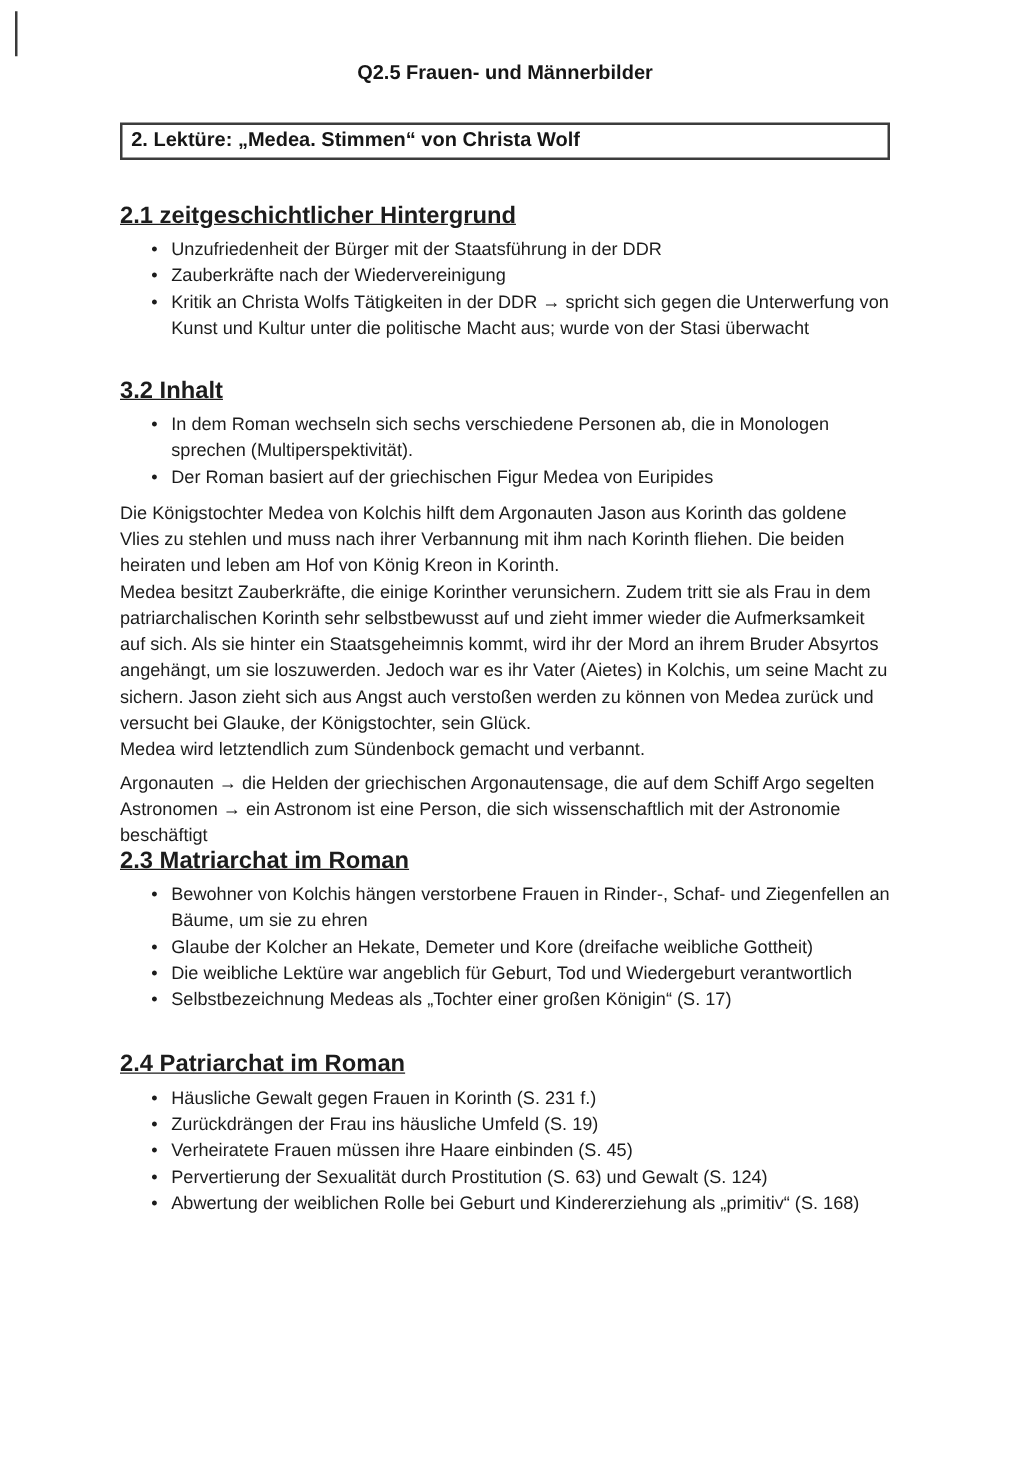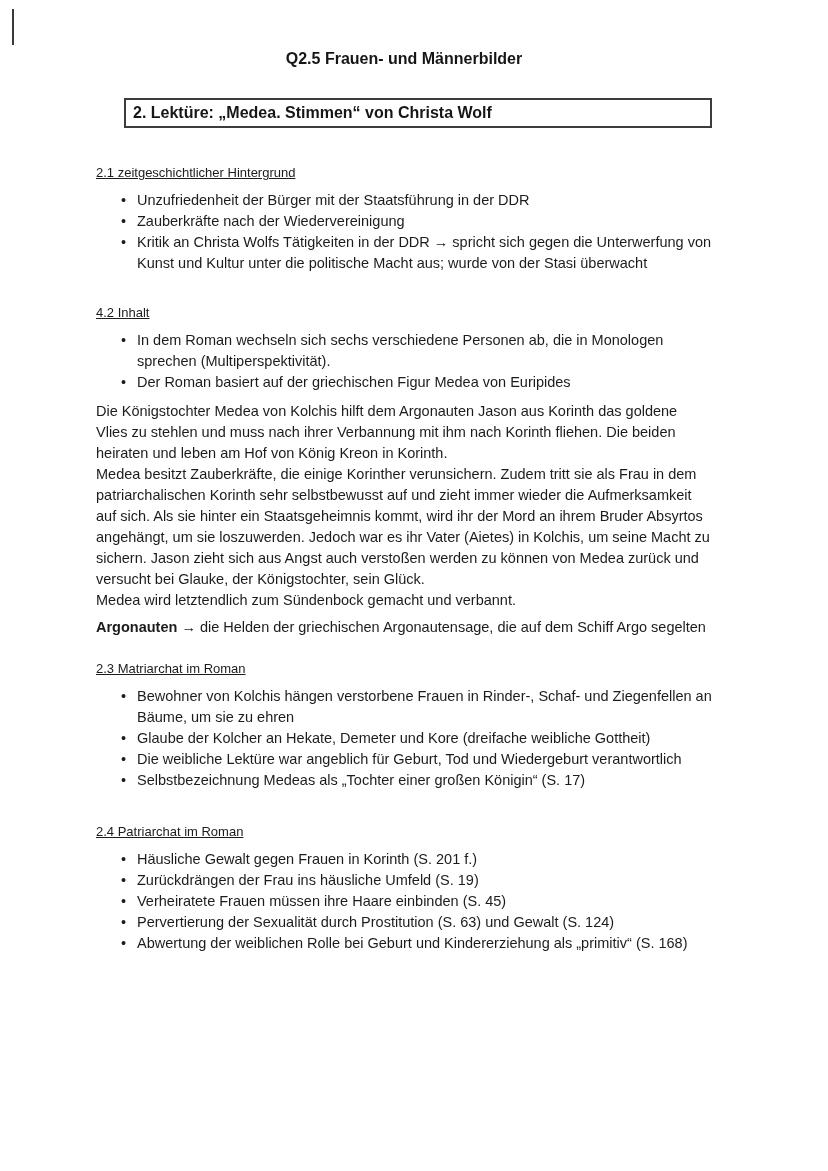--- a/index.html
+++ b/index.html
@@ -31,56 +31,55 @@
     font-size: 16px;
     font-weight: bold;
     line-height: 20px;
     color: #161616;
   }
   .lecture-box {
     margin-top: 29px;
     border: 2px solid #3c3c3c;
     padding: 3px 7px;
     box-sizing: border-box;
-    margin-left: 28px;
   }
   .lecture-box h2 {
     margin: 0;
     font-size: 16px;
     font-weight: bold;
     line-height: 20px;
     color: #161616;
   }
   section { margin: 0; }
   .sec-21 { margin-top: 36px; }
   .sec-22 { margin-top: 30px; }
-  .sec-23 { margin-top: 22px; }
+  .sec-23 { margin-top: 0; }
   .sec-24 { margin-top: 32px; }
   .sec-heading {
     margin: 0;
-    font-size: 13px;
-    font-weight: normal;
+    font-size: 19px;
+    font-weight: bold;
     text-decoration: underline;
     line-height: 18px;
   }
   ul.bullets {
     list-style: none;
     margin: 8px 0 0 0;
     padding: 0 0 0 25px;
   }
   li.bullet-item { display: flex; margin: 0; }
   .marker { flex: 0 0 16px; width: 16px; }
   .bullet-text { flex: 1; }
   .note { margin: 14px 0 0 0; }
   .note .note-arrow { margin-right: 2px; }
   .summary { margin: 8px 0 4px 0; }
   .summary p { margin: 0; }
   .definitions { margin: 6px 0 0 0; }
   .definitions p { margin: 0; }
-  .def-term, .def-arrow { font-weight: bold; }
+  .def-term, .def-arrow { font-weight: normal; }
 </style>
 </head>
 <body>
 
 <div class="page">
 
   <div class="scan-artifact"></div>
 
   <h1 class="doc-title">Q2.5 Frauen- und Männerbilder</h1>
 
@@ -100,38 +99,39 @@
         <span class="bullet-text">Zauberkräfte nach der Wiedervereinigung</span>
       </li>
       <li class="bullet-item">
         <span class="marker">•</span>
         <span class="bullet-text">Kritik an Christa Wolfs Tätigkeiten in der DDR → spricht sich gegen die Unterwerfung von Kunst und Kultur unter die politische Macht aus; wurde von der Stasi überwacht</span>
       </li>
     </ul>
   </section>
 
   <section class="sec-22">
-    <h3 class="sec-heading">4.2 Inhalt</h3>
+    <h3 class="sec-heading">3.2 Inhalt</h3>
     <ul class="bullets">
       <li class="bullet-item">
         <span class="marker">•</span>
         <span class="bullet-text">In dem Roman wechseln sich sechs verschiedene Personen ab, die in Monologen sprechen (Multiperspektivität).</span>
       </li>
       <li class="bullet-item">
         <span class="marker">•</span>
         <span class="bullet-text">Der Roman basiert auf der griechischen Figur Medea von Euripides</span>
       </li>
     </ul>
     <div class="summary">
       <p>Die Königstochter Medea von Kolchis hilft dem Argonauten Jason aus Korinth das goldene Vlies zu stehlen und muss nach ihrer Verbannung mit ihm nach Korinth fliehen. Die beiden heiraten und leben am Hof von König Kreon in Korinth.</p>
       <p>Medea besitzt Zauberkräfte, die einige Korinther verunsichern. Zudem tritt sie als Frau in dem patriarchalischen Korinth sehr selbstbewusst auf und zieht immer wieder die Aufmerksamkeit auf sich. Als sie hinter ein Staatsgeheimnis kommt, wird ihr der Mord an ihrem Bruder Absyrtos angehängt, um sie loszuwerden. Jedoch war es ihr Vater (Aietes) in Kolchis, um seine Macht zu sichern. Jason zieht sich aus Angst auch verstoßen werden zu können von Medea zurück und versucht bei Glauke, der Königstochter, sein Glück.</p>
       <p>Medea wird letztendlich zum Sündenbock gemacht und verbannt.</p>
     </div>
     <div class="definitions">
       <p><span class="def-term">Argonauten</span> <span class="def-arrow">→</span> <span class="def-text">die Helden der griechischen Argonautensage, die auf dem Schiff Argo segelten</span></p>
+      <p><span class="def-term">Astronomen</span> <span class="def-arrow">→</span> <span class="def-text">ein Astronom ist eine Person, die sich wissenschaftlich mit der Astronomie beschäftigt</span></p>
     </div>
   </section>
 
   <section class="sec-23">
     <h3 class="sec-heading">2.3 Matriarchat im Roman</h3>
     <ul class="bullets">
       <li class="bullet-item">
         <span class="marker">•</span>
         <span class="bullet-text">Bewohner von Kolchis hängen verstorbene Frauen in Rinder-, Schaf- und Ziegenfellen an Bäume, um sie zu ehren</span>
       </li>
@@ -148,21 +148,21 @@
         <span class="bullet-text">Selbstbezeichnung Medeas als „Tochter einer großen Königin“ (S. 17)</span>
       </li>
     </ul>
   </section>
 
   <section class="sec-24">
     <h3 class="sec-heading">2.4 Patriarchat im Roman</h3>
     <ul class="bullets">
       <li class="bullet-item">
         <span class="marker">•</span>
-        <span class="bullet-text">Häusliche Gewalt gegen Frauen in Korinth (S. 201 f.)</span>
+        <span class="bullet-text">Häusliche Gewalt gegen Frauen in Korinth (S. 231 f.)</span>
       </li>
       <li class="bullet-item">
         <span class="marker">•</span>
         <span class="bullet-text">Zurückdrängen der Frau ins häusliche Umfeld (S. 19)</span>
       </li>
       <li class="bullet-item">
         <span class="marker">•</span>
         <span class="bullet-text">Verheiratete Frauen müssen ihre Haare einbinden (S. 45)</span>
       </li>
       <li class="bullet-item">

